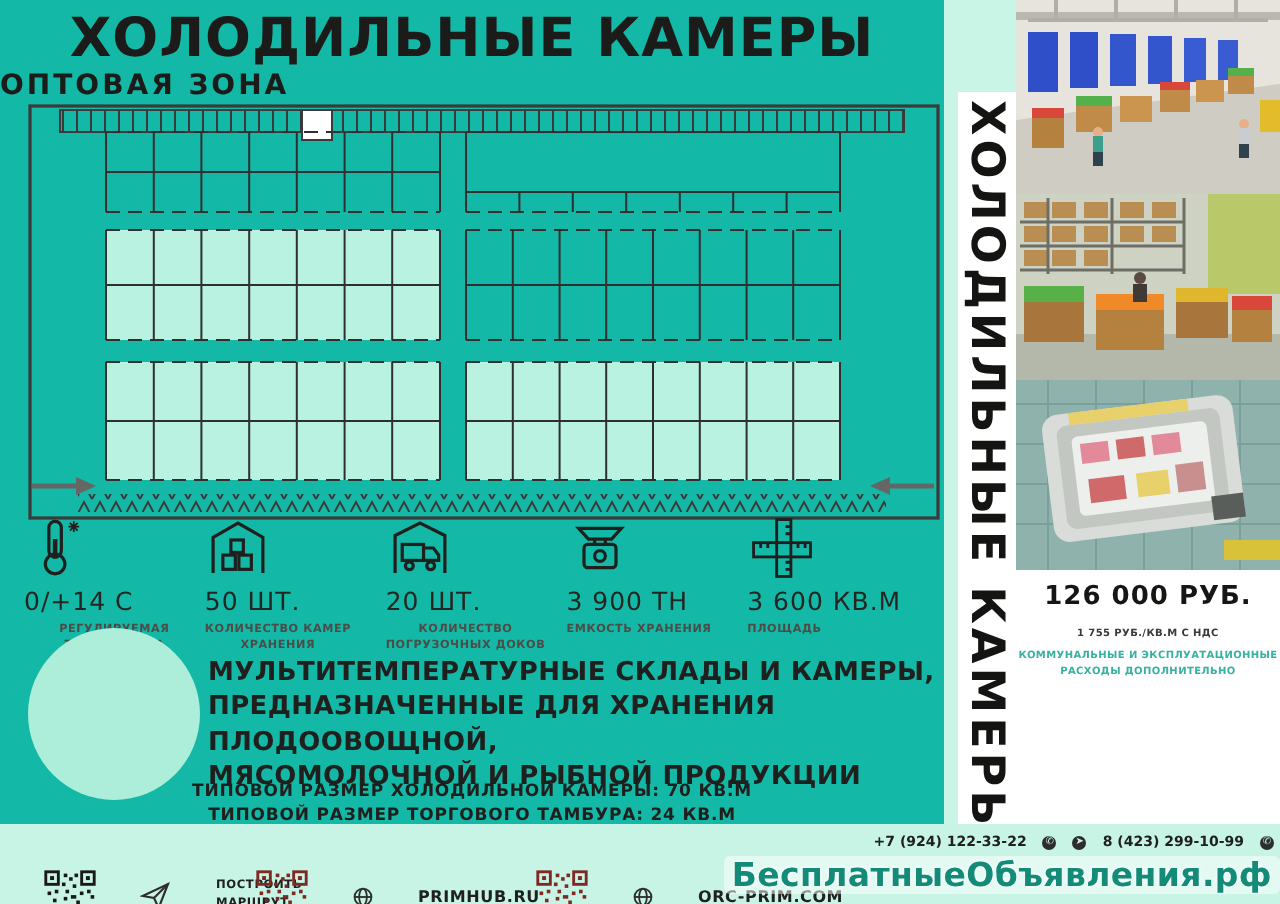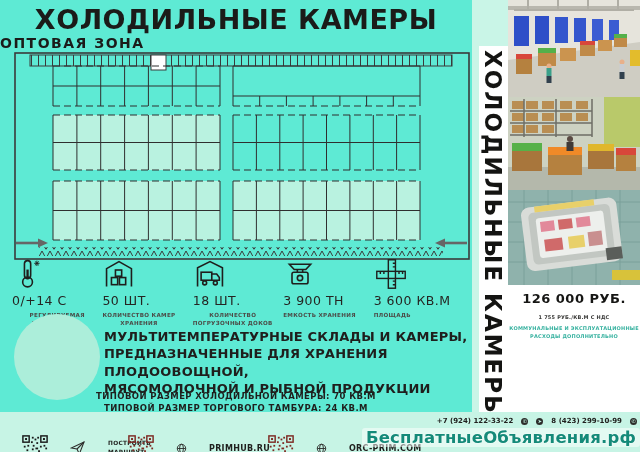--- a/index.html
+++ b/index.html
@@ -1,17 +1,17 @@
 <!DOCTYPE html>
 <html><head>
 <meta charset="utf-8">
 <style>
   html,body{margin:0;padding:0;}
   body{width:640px;height:452px;background:#ffffff;font-family:"DejaVu Sans","Liberation Sans",sans-serif;color:#1e1e1c;overflow:hidden;}
-  #page{position:relative;width:640px;height:452px;background:#5eead4;}
+  #page{position:relative;width:640px;height:452px;background:#14b8a6;}
   .abs{position:absolute;}
   
   .title{left:0;top:4px;width:472px;text-align:center;font-size:27px;font-weight:700;letter-spacing:.5px;color:#1b1b19;}
   .subtitle{left:0;top:35px;width:472px;text-align:left;font-size:14px;font-weight:700;letter-spacing:1.5px;color:#1b1b19;}
   
   .stats{left:12px;top:258px;width:452px;display:flex;}
   .stat{flex:1;display:flex;flex-direction:column;align-items:flex-start;}
   .stat .icon{height:32px;display:flex;align-items:flex-end;}
   .stat .value{font-size:12.5px;font-weight:500;letter-spacing:.5px;margin-top:3px;color:#252522;}
   .stat .label{font-size:5.6px;font-weight:600;letter-spacing:.3px;color:#4c4c48;text-align:center;white-space:pre-line;line-height:1.5;margin-top:3px;}
@@ -186,21 +186,21 @@
     <div class="stat">
       <span class="icon">
         <svg width="34" height="32" viewBox="0 0 36 36" fill="none" stroke="#1f1f1d" stroke-width="1.8">
           <path d="M4,32 V11 L18,4 L32,11 V32"></path>
           <rect x="8" y="16" width="12" height="9"></rect>
             <path d="M20,18 h5.5 l3,4 v3 h-8.5"></path>
           <circle cx="12" cy="28" r="2.2"></circle>
             <circle cx="24" cy="28" r="2.2"></circle>
         </svg>
         </span>
-      <div class="value">18 ШТ.</div>
+      <div class="value">20 ШТ.</div>
       <div class="label">КОЛИЧЕСТВО
 ПОГРУЗОЧНЫХ ДОКОВ</div>
     </div>
     <div class="stat">
       <span class="icon">
         <svg width="34" height="32" viewBox="0 0 36 36" fill="none" stroke="#1f1f1d" stroke-width="1.8">
           <path d="M6,7 H30 L24.5,13 H11.5 Z"></path>
           <path d="M15,13 v3 M21,13 v3"></path>
           <rect x="9" y="16" width="18" height="13" rx="2"></rect>
             <circle cx="18" cy="22.5" r="3"></circle>

